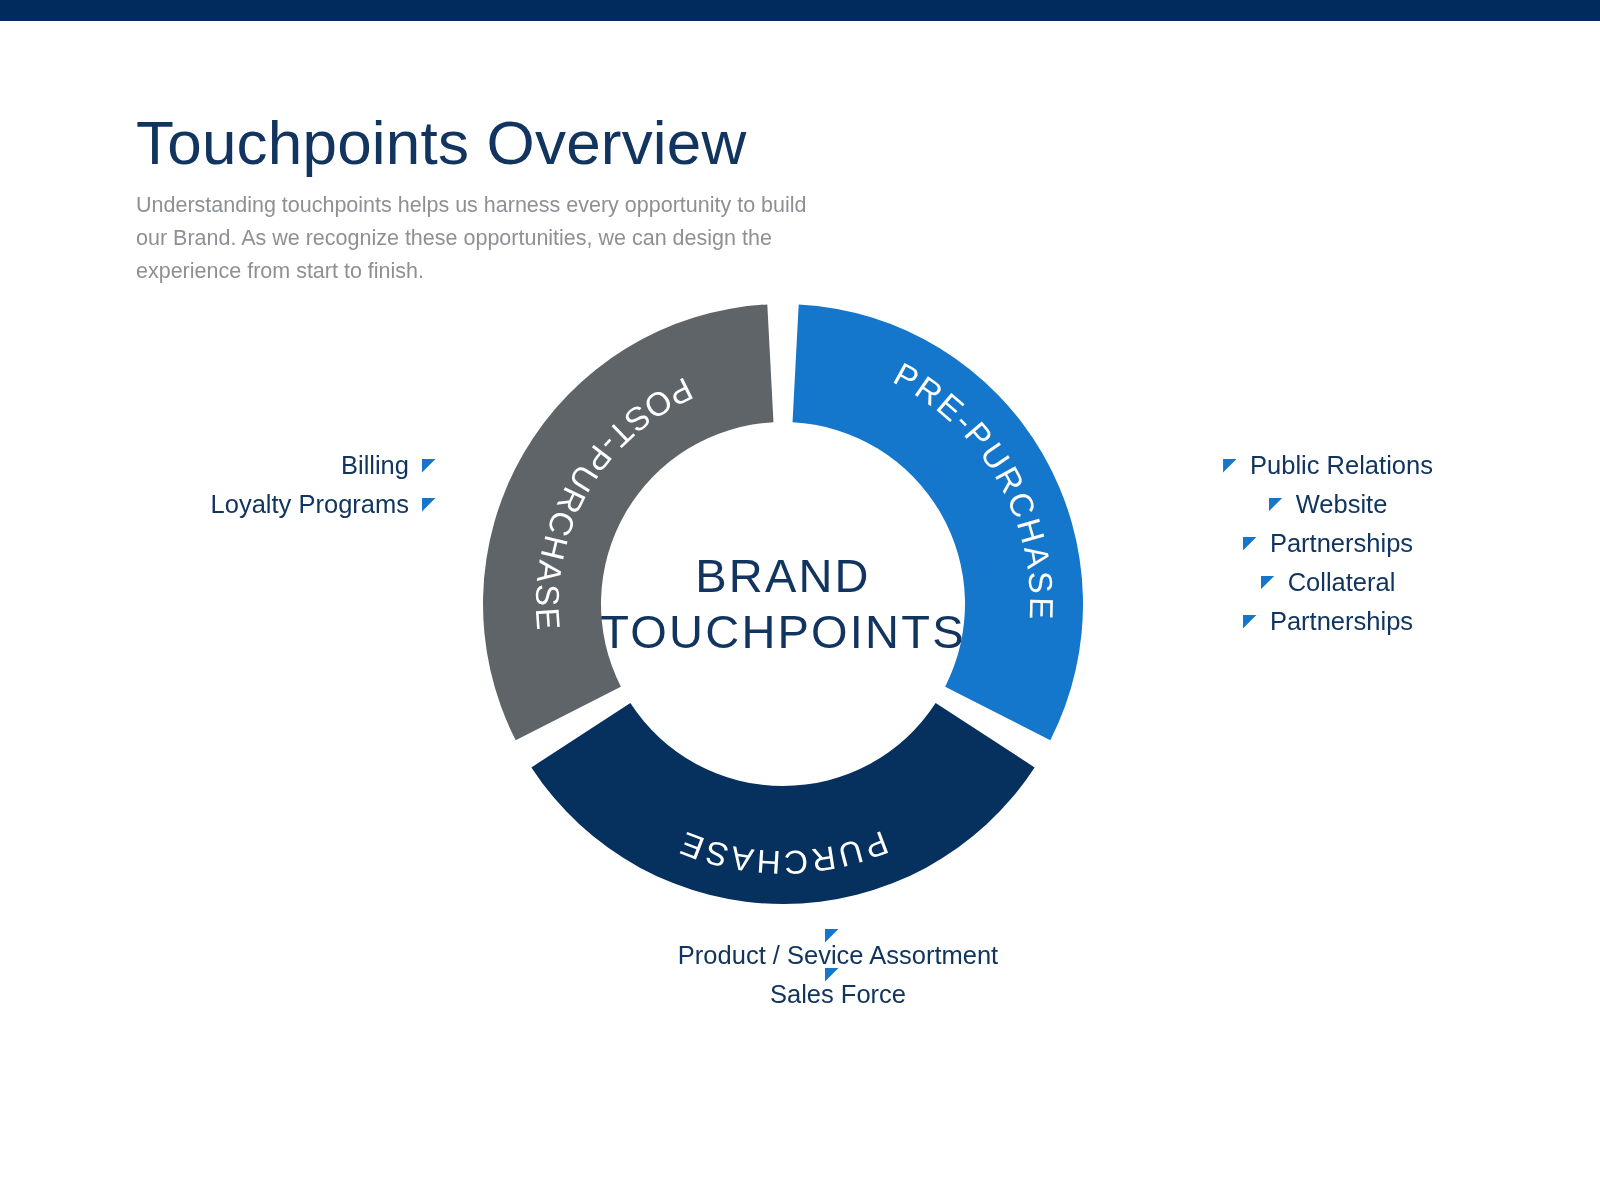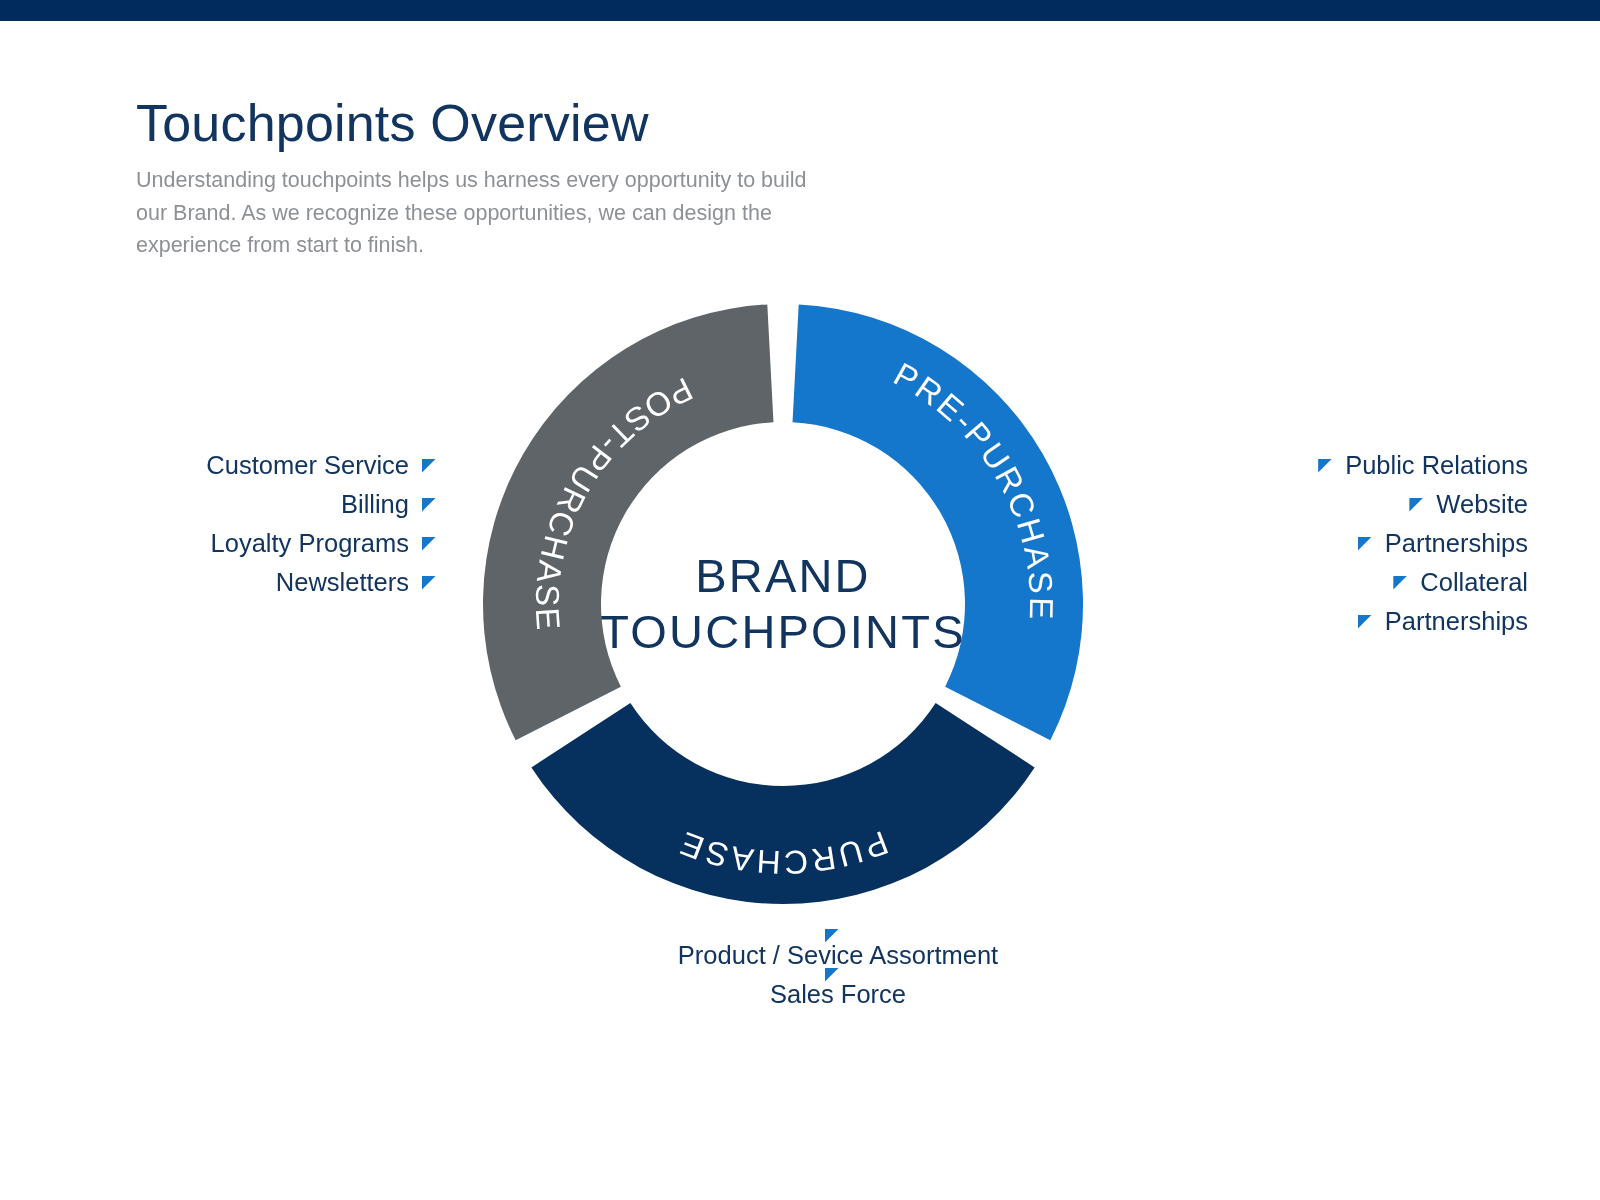--- a/index.html
+++ b/index.html
@@ -27,26 +27,26 @@
   }
 
   
   .head {
     position: absolute;
     left: 136px;
     top: 96px;
     width: 760px;
   }
   .page-title {
-    font-size: 52px;
+    font-size: 62px;
     font-weight: 300;
     color: #123560;
     letter-spacing: 0.2px;
     line-height: 1.04;
-    margin: 0 0 14px 0;
+    margin: 15px 0 14px 0;
     white-space: nowrap;
   }
   .page-sub {
     font-size: 21.5px;
     font-weight: 400;
     color: #8d9094;
     line-height: 1.52;
     margin: 0;
     max-width: 672px;
   }
@@ -105,21 +105,21 @@
     clip-path: polygon(0 0, 100% 0, 0 100%);
   }
 
   
   .list-left { left: 120px; top: 446px; width: 316px; }
   .list-left .tp-item { justify-content: flex-end; }
   .list-left .flag { margin-left: 13px; }
 
   
   .list-right { left: 1128px; top: 446px; width: 400px; }
-  .list-right .tp-item { justify-content: flex-end; }
+  .list-right .tp-item { justify-content: center; }
   .list-right .flag { margin-right: 13px; }
 
   
   .list-bottom { left: 628px; top: 929px; width: 420px; }
   .list-bottom .tp-item { justify-content: flex-start; height: 39px; flex-direction: column; }
   .list-bottom .flag { margin-right: 13px; }
 </style>
 </head>
 <body>
 
@@ -159,33 +159,25 @@
 
     <g>
       <text class="center-line l1" x="300" y="288">BRAND</text>
       <text class="center-line l2" x="300" y="344">TOUCHPOINTS</text>
     </g>
   </svg>
 </div>
 
 <ul class="tp-list list-left" id="list-post">
     <li class="tp-item">
-      <span class="tp-text">Customer Service</span>
-      <span class="flag"></span>
-    </li>
-    <li class="tp-item">
       <span class="tp-text">Billing</span>
       <span class="flag"></span>
     </li>
     <li class="tp-item">
       <span class="tp-text">Loyalty Programs</span>
-      <span class="flag"></span>
-    </li>
-    <li class="tp-item">
-      <span class="tp-text">Newsletters</span>
       <span class="flag"></span>
     </li>
   </ul>
 <ul class="tp-list list-right" id="list-pre">
     <li class="tp-item">
       <span class="flag"></span>
       <span class="tp-text">Public Relations</span>
     </li>
     <li class="tp-item">
       <span class="flag"></span>

